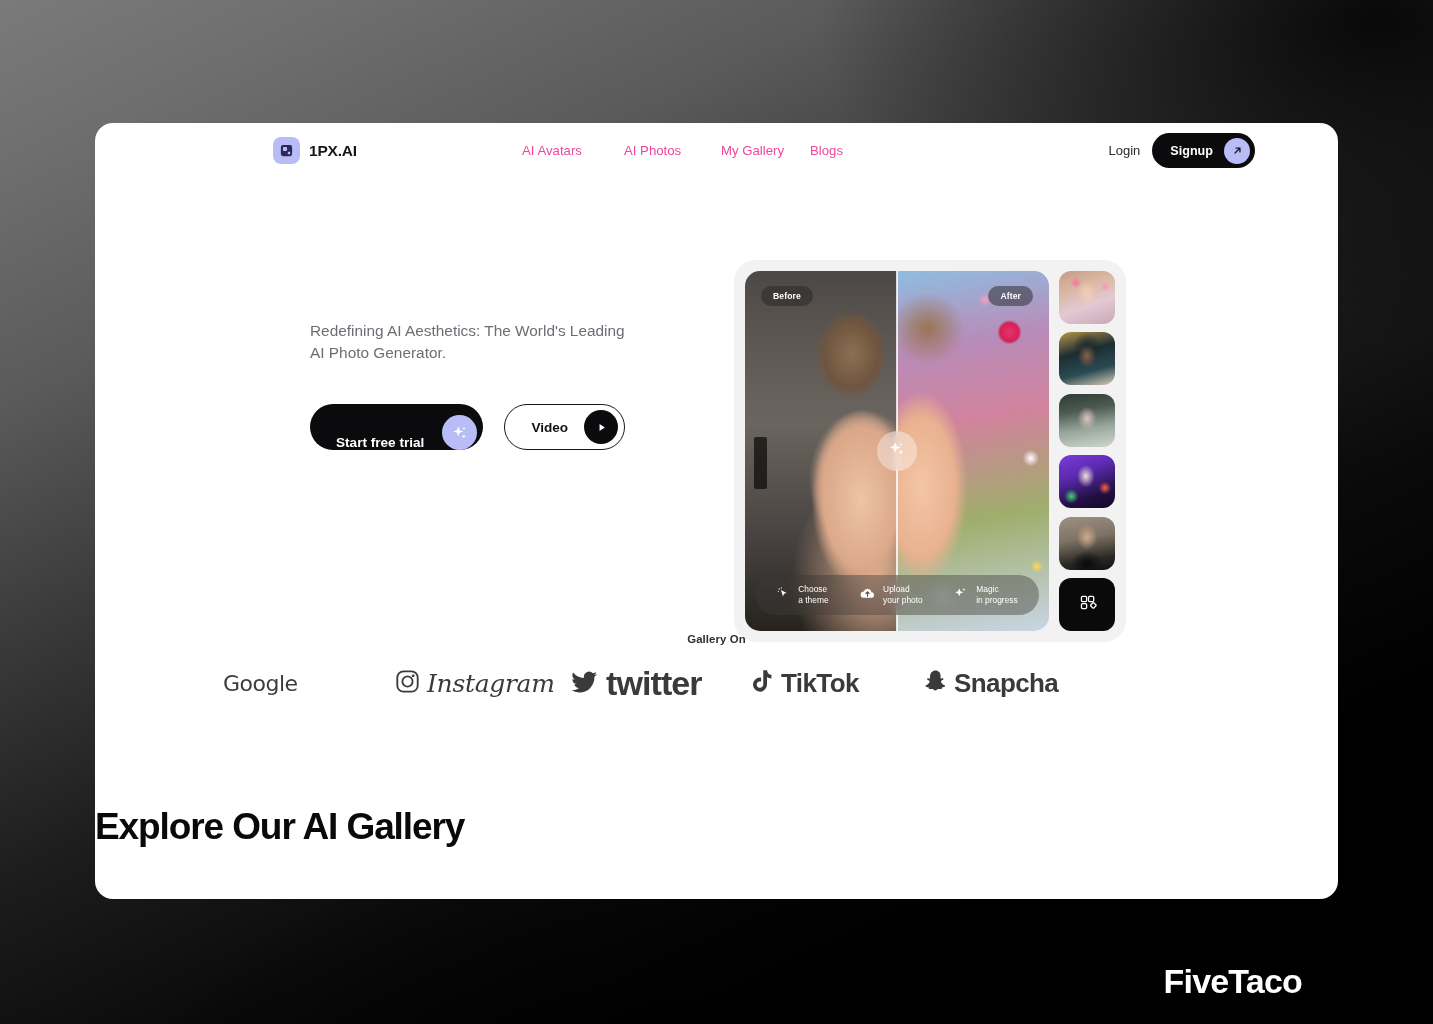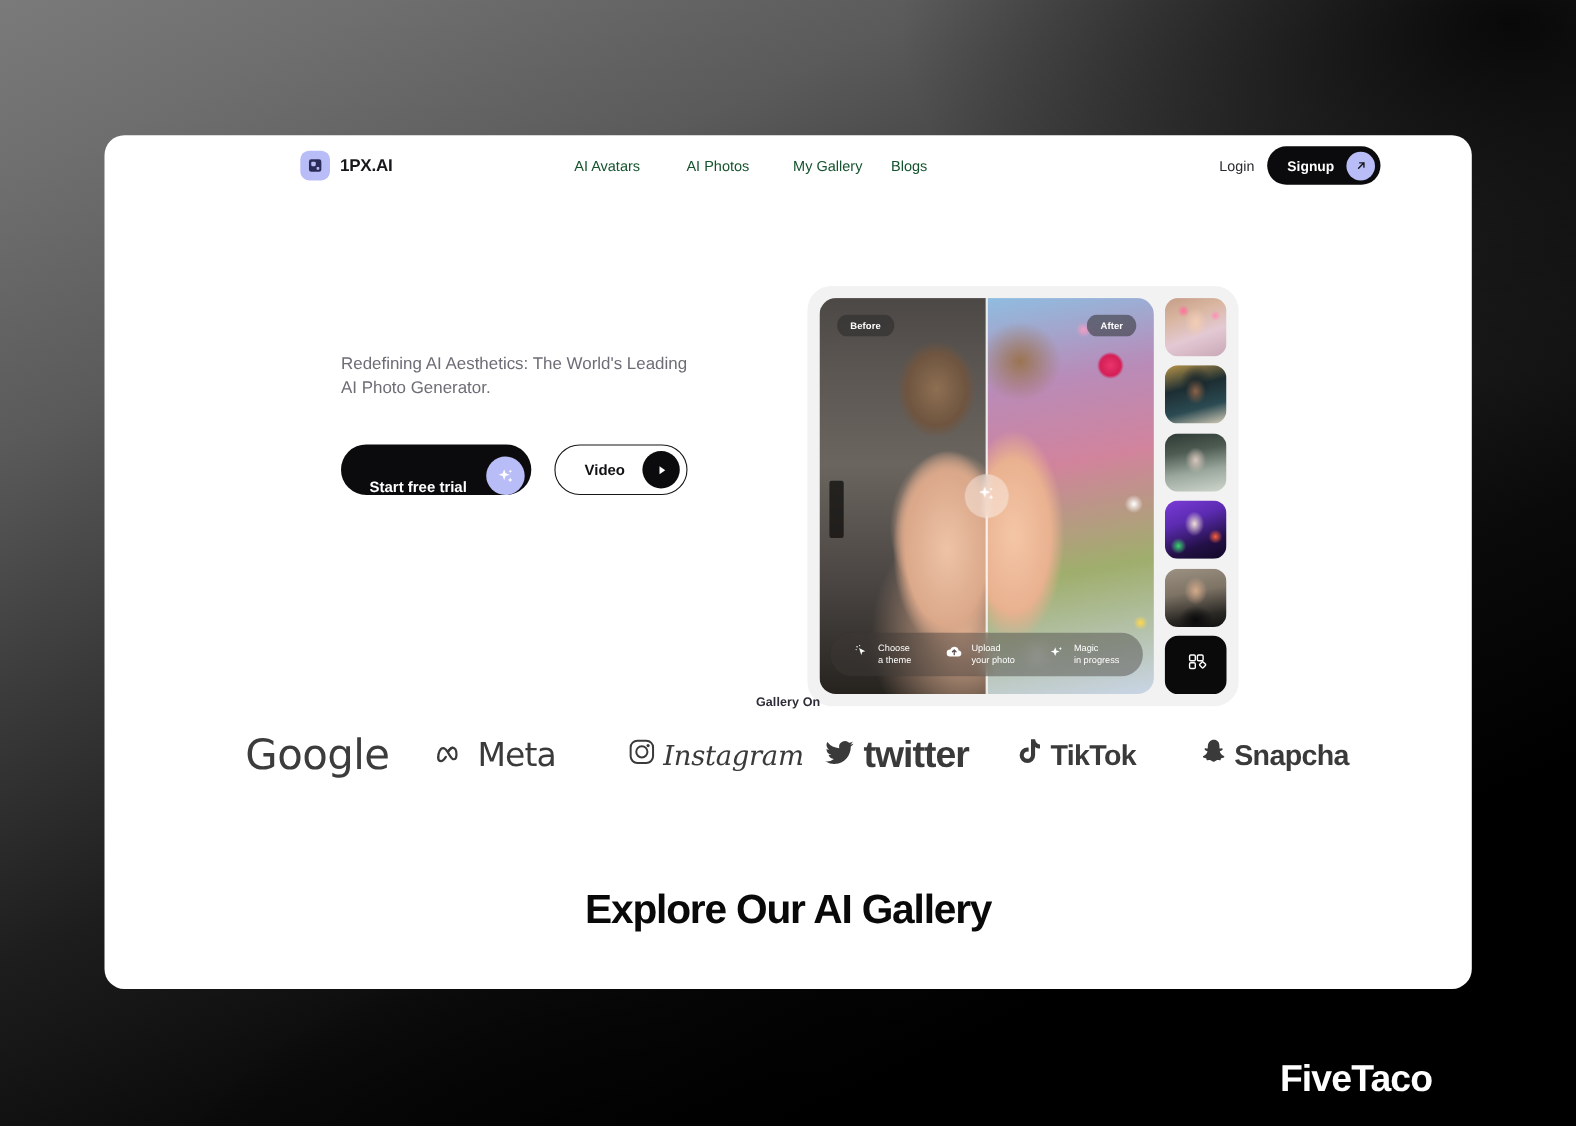--- a/index.html
+++ b/index.html
@@ -88,21 +88,21 @@
 
   .main-nav {
     position: absolute;
     left: 427px;
     top: 20px;
     display: flex;
     gap: 0;
   }
   .nav-link {
     font-size: 13.2px;
-    color: #14532d;
+    color: #ec4899;
     font-weight: 500;
     text-decoration: none;
     cursor: pointer;
     white-space: nowrap;
   }
   .nav-link:nth-child(1) { width: 102px; }
   .nav-link:nth-child(2) { width: 97px; }
   .nav-link:nth-child(3) { width: 89px; }
   .nav-link:nth-child(4) { width: 60px; }
 
@@ -420,37 +420,36 @@
   }
   .logo-item:nth-child(1) { width: 172px; }
   .logo-item:nth-child(2) { width: 176px; }
   .logo-item:nth-child(3) { width: 179px; }
   .logo-item:nth-child(4) { width: 174px; }
   .logo-item:nth-child(5) { width: 168px; }
   .logo-wordmark { font-size: 27px; font-weight: 700; letter-spacing: -0.6px; }
   .wm-google {
     font-family: "DejaVu Sans", sans-serif;
     font-weight: 400;
-    font-size: 38px;
+    font-size: 22px;
     letter-spacing: -0.5px;
     color: #3c3c3c;
   }
   .wm-meta { font-size: 30px; font-weight: 400; font-family: "DejaVu Sans", sans-serif; letter-spacing: -0.8px; }
   .wm-instagram { font-family: "DejaVu Serif", serif; font-style: italic; font-size: 25px; font-weight: 400; letter-spacing: -0.3px; }
   .wm-twitter { font-size: 34px; font-weight: 700; letter-spacing: -0.9px; }
   .wm-tiktok { font-size: 26px; font-weight: 700; letter-spacing: -0.6px; }
   .wm-snapchat { font-size: 26px; font-weight: 700; letter-spacing: -0.6px; }
 
   
   .gallery-heading {
     position: absolute;
     left: 0;
     top: 683px;
     width: 100%;
-    text-align: center;
     font-size: 37px;
     font-weight: 800;
     letter-spacing: -1.1px;
     color: #090909;
   }
 
   
   .watermark {
     position: absolute;
     right: 131px;
@@ -619,30 +618,20 @@
 
   <section class="featured">
     <div class="featured-label">Gallery On</div>
 
     <div class="logo-row">
 
       <div class="logo-item">
         <span class="logo-wordmark wm-google">Google</span>
       </div>
 
-      <div class="logo-item">
-        <span>
-          <svg width="32" height="22" viewBox="0 0 38 24" aria-hidden="true">
-            <path d="M4 17.4c0-5.1 2.3-10 5.3-10 1.9 0 3.3 1.5 5 4.3l1.9 3.2c1.8 3 2.9 4.5 4.6 4.5 1.7 0 2.9-1.9 2.9-5.2 0-3.9-1.4-7-4.1-7-1.6 0-3.1 1.2-4.6 3.6" stroke="#3a3a3a" stroke-width="2.4" fill="none" stroke-linecap="round"></path>
-            <path d="M4 17.4c0 2.9 1.3 4 3 4 1.8 0 3.1-1.1 5.3-4.5" stroke="#3a3a3a" stroke-width="2.4" fill="none" stroke-linecap="round"></path>
-            <path d="M19.7 6.8c-1.5 0-3 1.2-4.6 3.6" stroke="#3a3a3a" stroke-width="2.4" fill="none" stroke-linecap="round"></path>
-          </svg>
-        </span>
-        <span class="logo-wordmark wm-meta">Meta</span>
-      </div>
 
       <div class="logo-item">
         <span>
           <svg width="25" height="25" viewBox="0 0 26 26" aria-hidden="true">
             <rect x="2.4" y="2.4" width="21.2" height="21.2" rx="6.4" stroke="#3a3a3a" stroke-width="1.9" fill="none"></rect>
             <circle cx="13" cy="13" r="5.3" stroke="#3a3a3a" stroke-width="1.9" fill="none"></circle>
             <circle cx="18.9" cy="7.1" r="1.5" fill="#3a3a3a"></circle>
           </svg>
         </span>
         <span class="logo-wordmark wm-instagram">Instagram</span>

